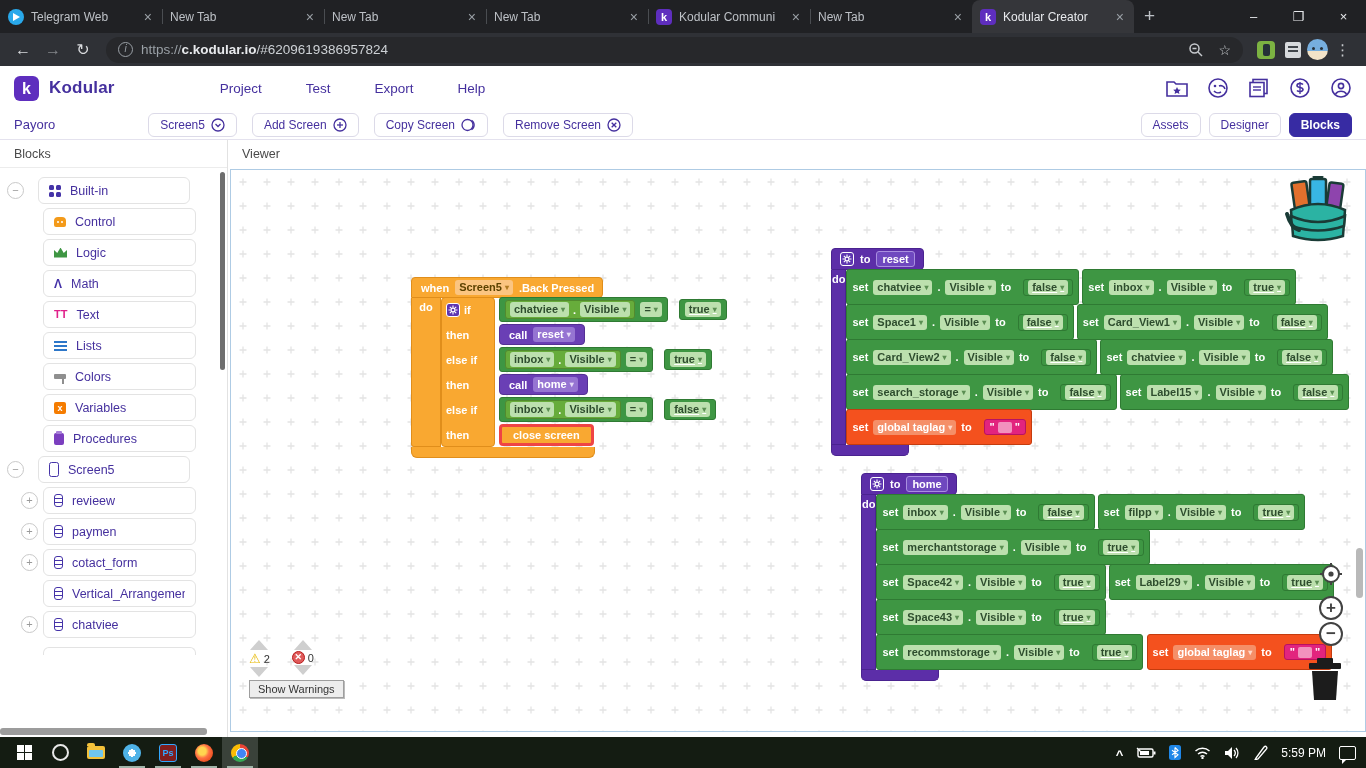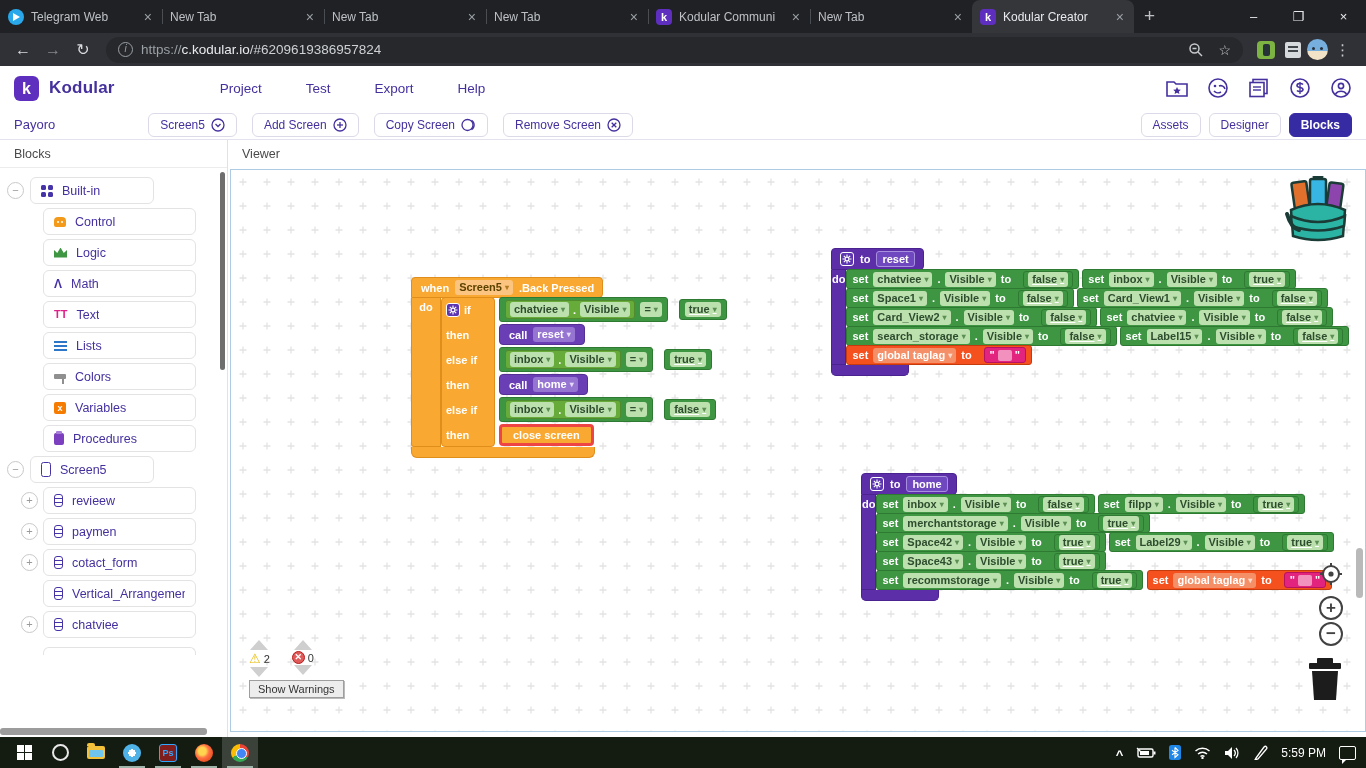--- a/index.html
+++ b/index.html
@@ -19,21 +19,21 @@
   .newtab-btn { color:#bdc1c6; font-size:19px; margin:0 0 6px 10px; }
   .wincontrols { margin-left:auto; display:flex; align-items:center; height:33px; }
   .wc { width:45px; text-align:center; color:#e8eaed; font-size:13px; line-height:33px; }
 
   .navbar { height:33px; background:#2f3136; display:flex; align-items:center; padding:0 8px; }
   .nav-ico { width:30px; text-align:center; font-size:16px; color:#d8dadd; }
   .nav-ico.dim { color:#84878b; }
   .omnibox { flex:1; height:26px; margin:0 8px; background:#27282b; border-radius:14px; display:flex; align-items:center; padding:0 12px; gap:8px; }
   .info-ic { width:15px; height:15px; border:1.4px solid #9aa0a6; border-radius:50%; color:#9aa0a6; font-size:10px; text-align:center; line-height:12px; font-style:italic; flex:0 0 auto; }
   .url { font-size:13.5px; color:#9aa0a6; white-space:nowrap; }
-  .url b { color:#e8eaed; font-weight:normal;margin-top:46px; }
+  .url b { color:#e8eaed; font-weight:bold;margin-top:46px; }
   .url span.path { color:#cdd1d5; }
   .omni-right { margin-left:auto; display:flex; gap:14px; align-items:center; }
   .o-ic { color:#c7cace; font-size:14px; }
   .ext-group { display:flex; gap:10px; align-items:center; margin:0 6px; }
   .ext-green { width:18px; height:18px; background:#7cb342; border-radius:4px; position:relative; }
   .ext-green::after { content:""; position:absolute; left:6px; top:3px; width:7px; height:12px; background:#263238; border-radius:2px; }
   .ext-doc { width:16px; height:16px; background:#d7dadd; border-radius:2px; position:relative; }
   .ext-doc::after { content:""; position:absolute; left:3px; top:4px; width:10px; height:2px; background:#41464b; box-shadow:0 4px 0 #41464b; }
   .avatar { width:21px; height:21px; border-radius:50%; background:linear-gradient(180deg,#76aede 55%,#f2e3c8 55%); position:relative; }
   .avatar::after { content:""; position:absolute; left:5px; top:8px; width:3px; height:3px; border-radius:50%; background:#27313a; box-shadow:8px 0 0 #27313a; }
@@ -58,21 +58,21 @@
 
   
   .main { display:flex; height:597px; position:relative; }
   .sidebar { width:228px; border-right:1px solid #e2e2e2; position:relative; overflow:hidden; }
   .pane-title { height:28px; display:flex; align-items:center; padding-left:14px; font-size:12.5px; color:#4a4a4a; border-bottom:1px solid #ececec; }
   .tree { padding-top:5px; }
   .trow { display:flex; align-items:center; margin:4px 0; }
   .expander { width:17px; height:17px; border:1px solid #c9c9c9; border-radius:50%; color:#9a9a9a; font-size:11px; text-align:center; line-height:15px; flex:0 0 auto; background:#fff; }
   .expander.blank { visibility:hidden; }
   .trow.top { padding-left:7px; }
-  .trow.top .box { width:124px; margin-left:6px; }
+  .trow.top .box { width:152px; margin-left:14px; }
   .trow.child { padding-left:21px;align-items:center; }
   .trow.child .box { width:153px; margin-left:5px; }
   .box { border:1px solid #e3e3e3; border-radius:6px; height:27px; display:flex; align-items:center; gap:9px; padding:0 10px; color:#45309e; font-size:12.5px; background:#fff; }
   .box .lbl { white-space:nowrap; overflow:hidden; }
   
   .ic { flex:0 0 auto; position:relative; }
   .ic-grid { width:12px; height:12px; display:grid; grid-template-columns:5px 5px; grid-template-rows:5px 5px; gap:2px; }
   .ic-grid i { background:#4533a8; border-radius:1.5px; }
   .ic-control { width:12px; height:10px; background:#f39a1a; border-radius:4px 4px 2px 2px; }
   .ic-control::after { content:""; position:absolute; left:3px; top:4px; width:2px; height:2px; border-radius:50%; background:#fff; box-shadow:4px 0 0 #fff; }
@@ -97,21 +97,21 @@
   
   .bfont { font-size:11px; font-weight:bold; color:#fff; }
   .pl { background:#bce0ae; color:#2e4d2e; border-radius:3px; padding:0 4px; display:inline-flex; align-items:center; font-weight:bold; font-size:11px; line-height:15px; white-space:nowrap; }
   .pl::after { content:"▾"; font-size:8px; color:#5b8f53; margin-left:3px; }
   .plp { background:#9674d2; color:#fff; } .plp::after { color:#e4d9f7; }
   .plo { background:#fbc581; color:#5c4200; } .plo::after { color:#b07b22; }
   .plr { background:#f58f68; color:#fff; } .plr::after { color:#ffd9c9; }
   .gouter { background:#3e9643; border:1px solid #2f7a33; border-radius:3px; padding:2px 5px; display:inline-flex; align-items:center; gap:5px; color:#fff; width:max-content; }
   .ginner { background:#67ac3b; border:1px solid #528a2e; border-radius:3px; padding:1px 4px; display:inline-flex; align-items:center; gap:4px; }
   .vchip { margin-left:7px;text-decoration:underline; }
-  .setrow { height:20px; margin-top:-1px; }
+  .setrow { height:36px; margin-top:-1px; }
   .setrow .vchip { background:#3e9643; border:1px solid #2f7a33; border-radius:3px; padding:0 4px; display:inline-flex; }
   .varrow { background:#f4511e; border-color:#c43c0e; }
   .txtblk { display:inline-flex; align-items:center; gap:3px; background:#e2247e; border:1px solid #b81162; border-radius:3px; padding:1px 5px; color:#fff; font-weight:bold; margin-left:7px; }
   .txtfield { width:14px; height:11px; background:#f291be; border-radius:2px; }
 
   .whenblk { position:absolute; left:180px; top:107px; }
   .wb-head { display:flex; align-items:center; gap:6px; background:#f9a831; border:1px solid #e08e1b; border-radius:4px 4px 4px 0; padding:2px 8px 2px 9px; width:max-content; }
   .wb-body { display:flex; }
   .wb-gut { width:30px; background:#f9a831; border:1px solid #e08e1b; border-top:none; padding-top:3px; text-align:center; border-radius:0 0 0 3px; }
   .wb-foot { width:184px; height:11px; background:#f9a831; border:1px solid #e08e1b; border-top:none; border-radius:0 0 6px 6px; }

